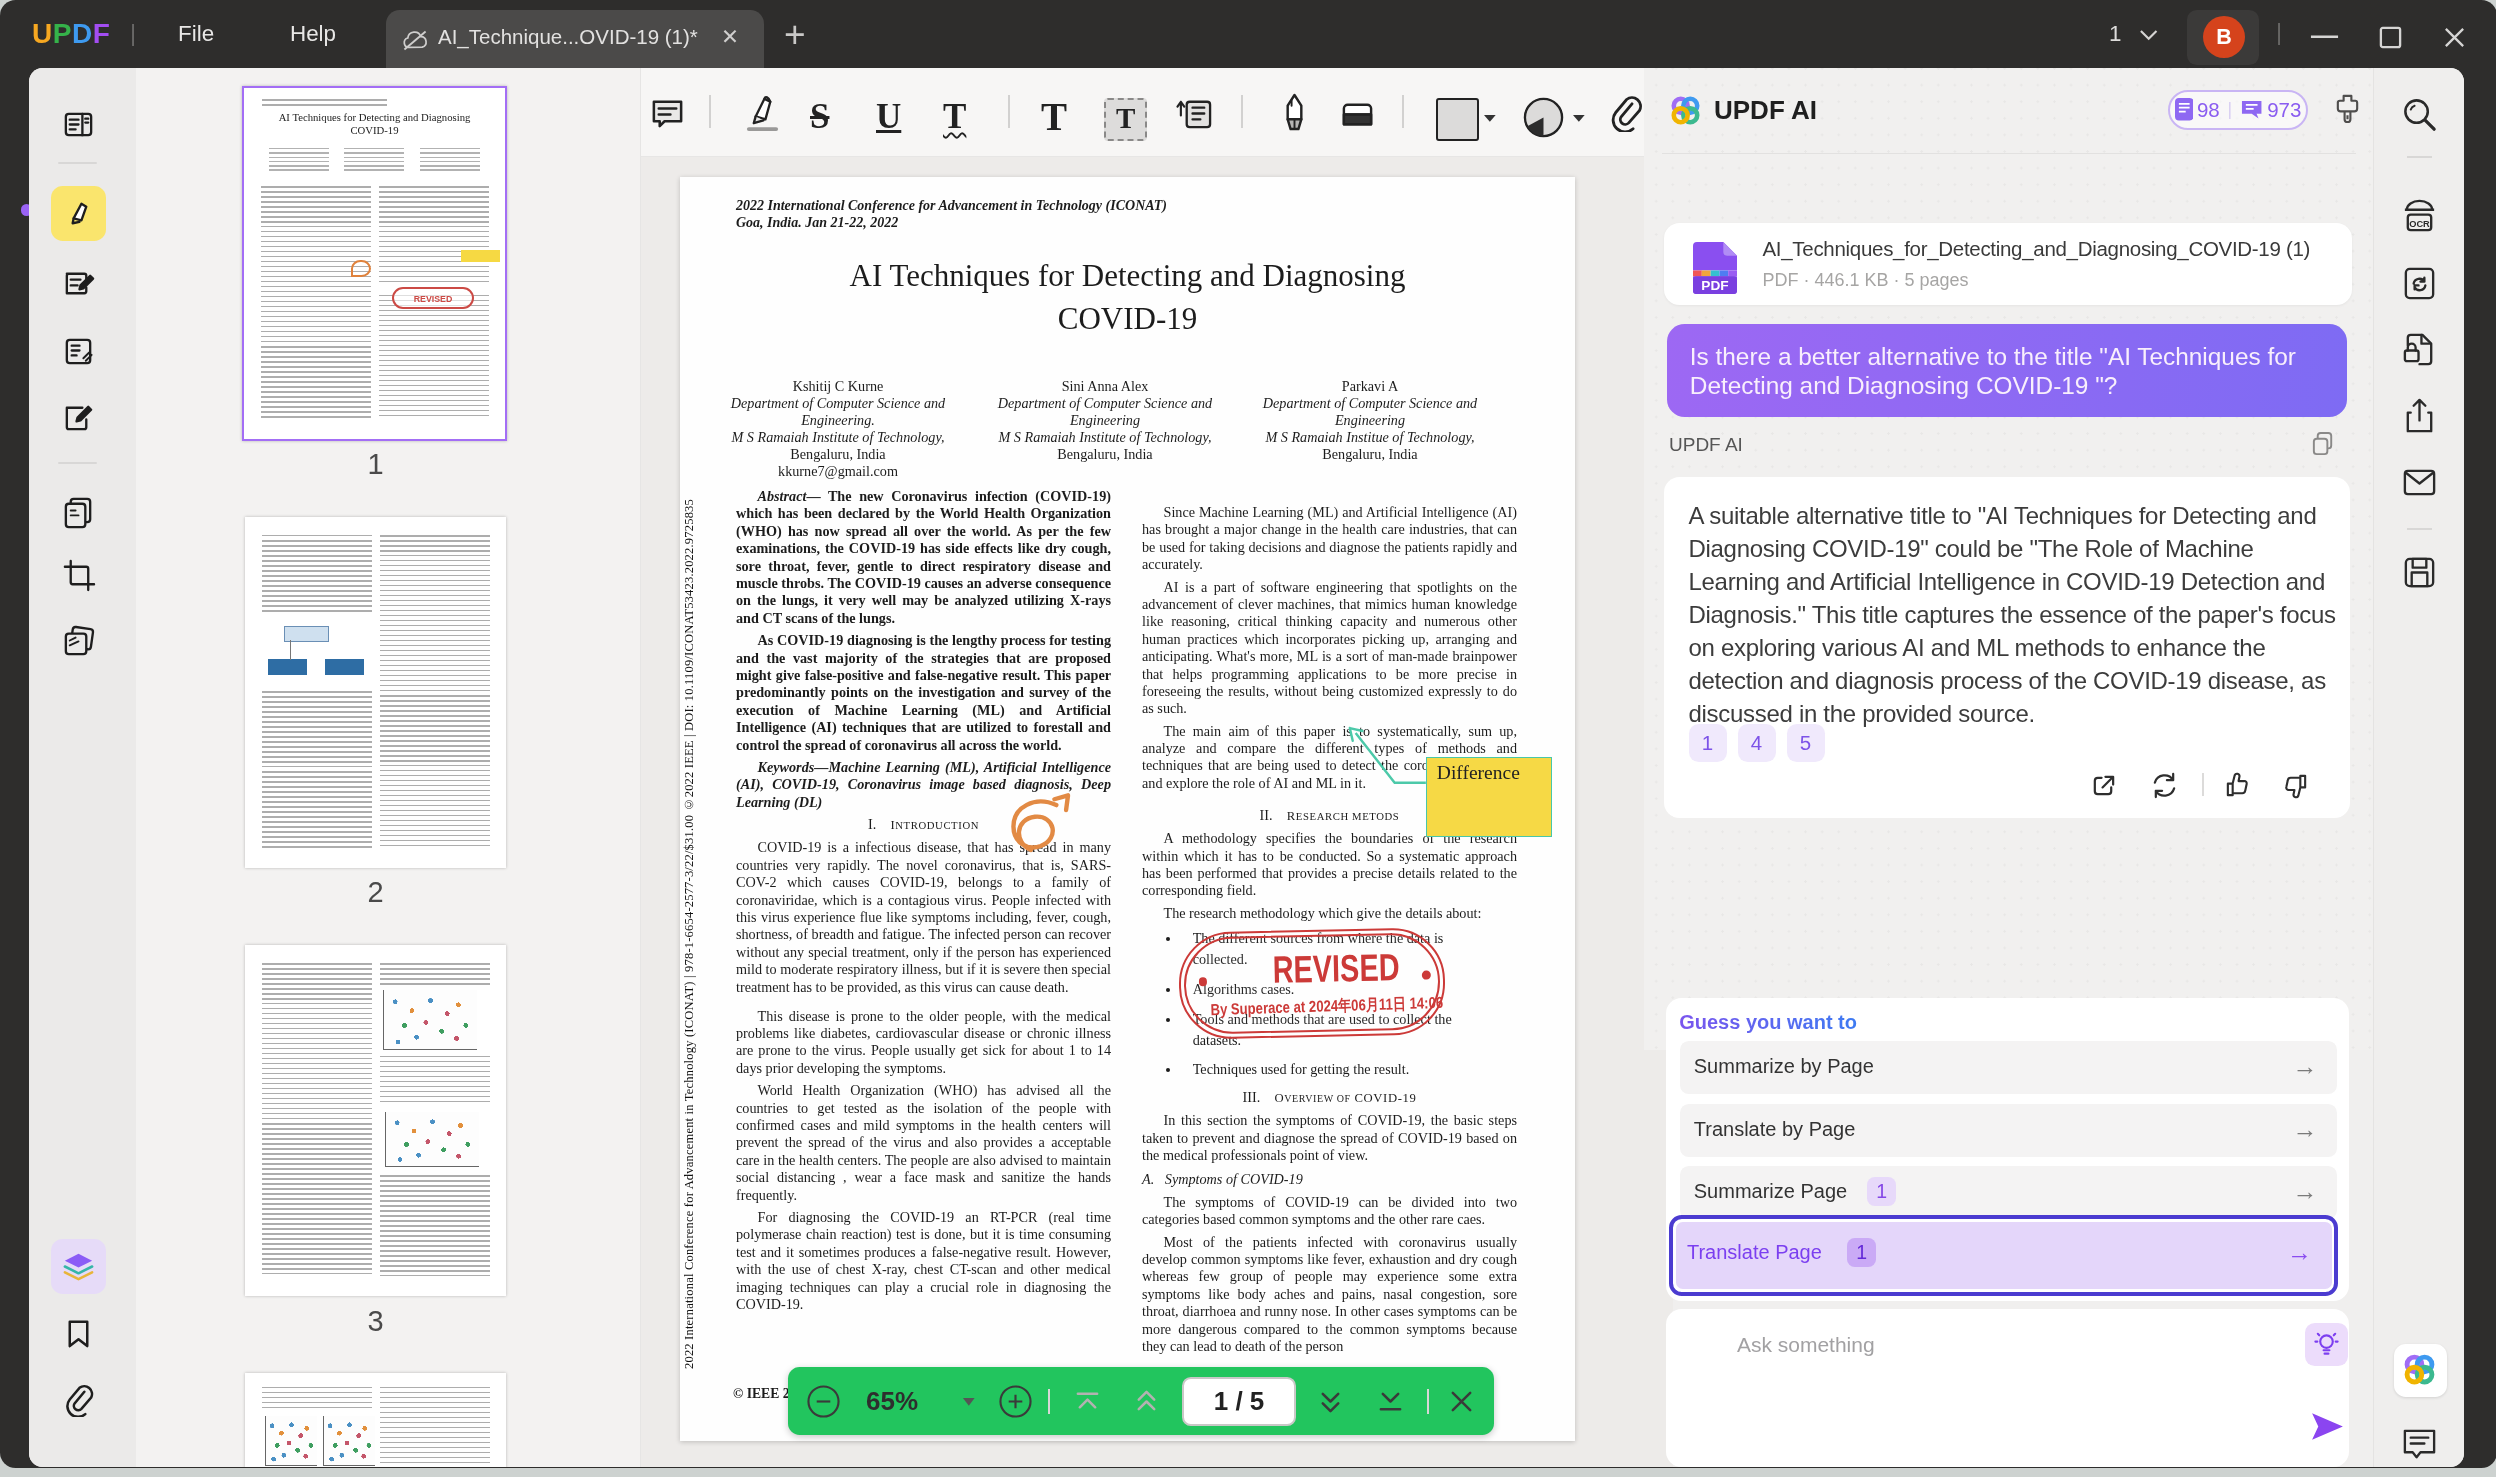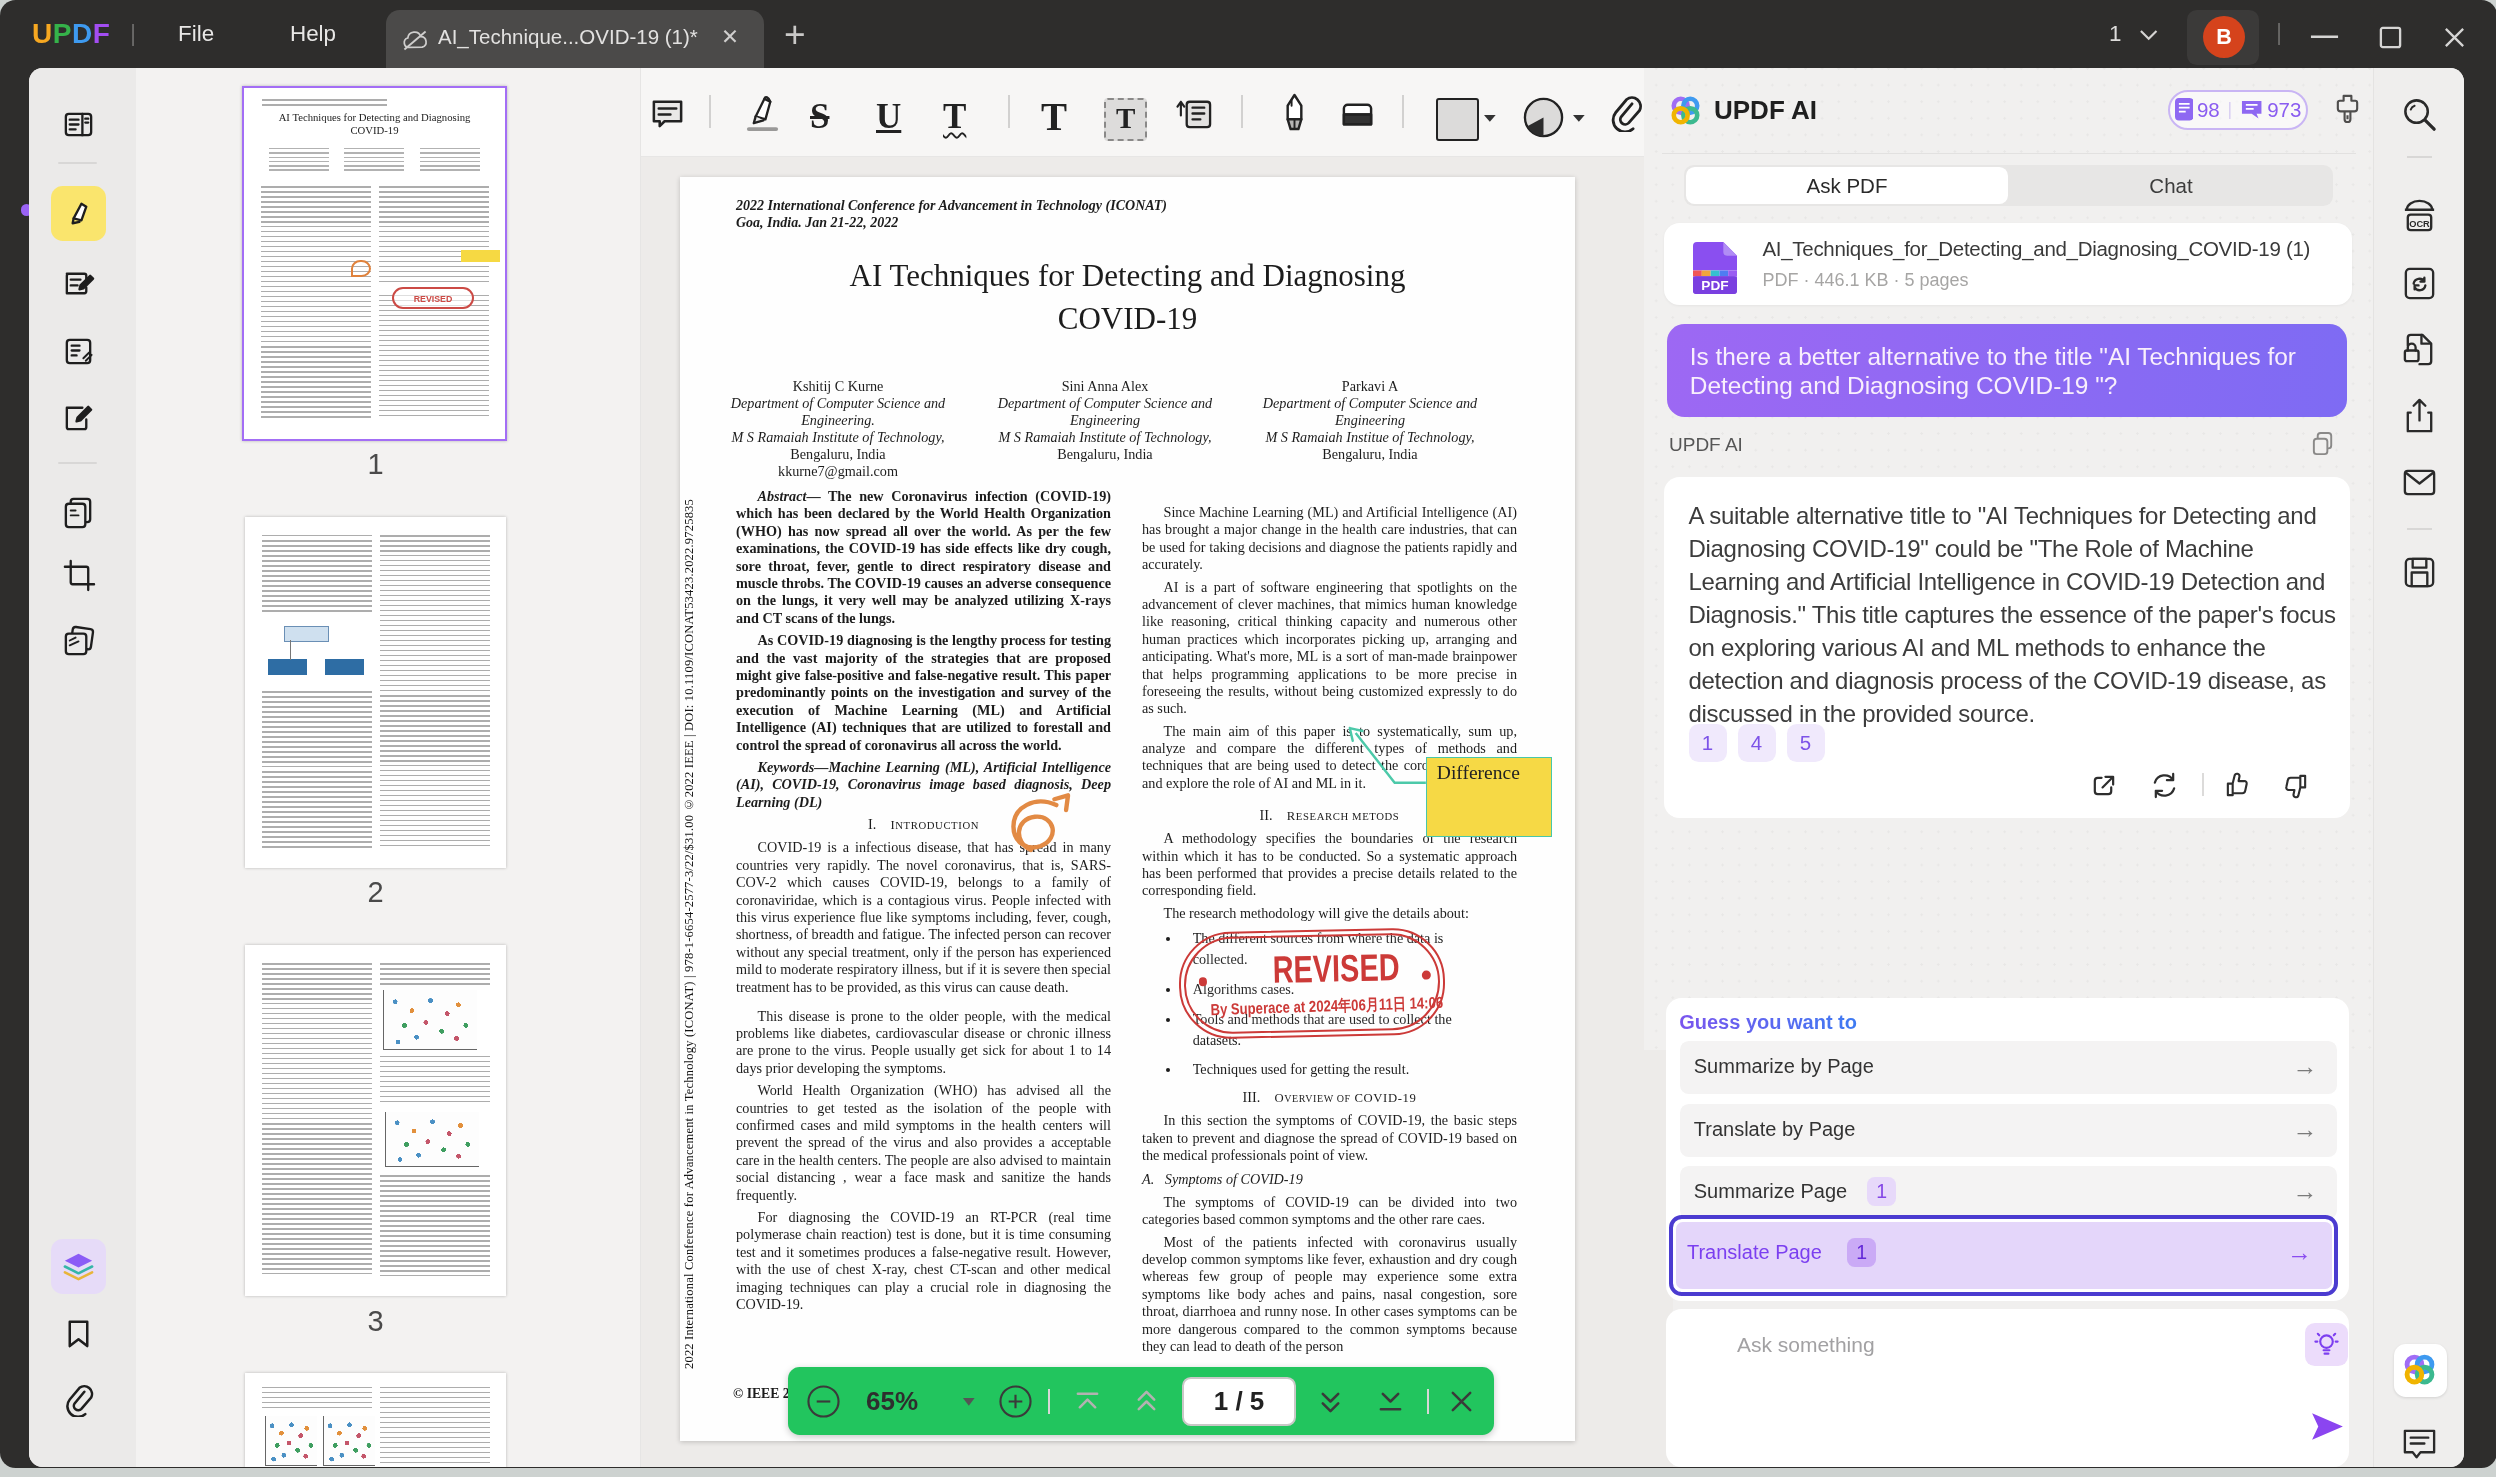--- a/index.html
+++ b/index.html
@@ -331,21 +331,21 @@
         <p style="margin-top:11.7px;">This disease is prone to the older people, with the medical problems like diabetes, cardiovascular disease or chronic illness are prone to the virus. People usually get sick for about 1 to 14 days prior developing the symptoms.</p>
         <p>World Health Organization (WHO) has advised all the countries to get tested as the isolation of the people with confirmed cases and mild symptoms in the health centers will prevent the spread of the virus and also provides a acceptable care in the health centers. The people are also advised to maintain social distancing , wear a face mask and sanitize the hands frequently.</p>
         <p>For diagnosing the COVID-19 an RT-PCR (real time polymerase chain reaction) test is done, but it is time consuming test and it sometimes produces a false-negative result. However, with the use of chest X-ray, chest CT-scan and other medical imaging techniques can play a crucial role in diagnosing the COVID-19.</p>
       </div>
       <div class="pcol" style="left:462px;margin-top:16px;">
         <p>Since Machine Learning (ML) and Artificial Intelligence (AI) has brought a major change in the health care industries, that can be used for taking decisions and diagnose the patients rapidly and accurately.</p>
         <p>AI is a part of software engineering that spotlights on the advancement of clever machines, that mimics human knowledge like reasoning, critical thinking capacity and numerous other human practices which incorporates picking up, arranging and anticipating. What's more, ML is a sort of man-made brainpower that helps programming applications to be more precise in foreseeing the results, without being customized expressly to do as such.</p>
         <p>The main aim of this paper is to systematically, sum up, analyze and compare the different types of methods and techniques that are being used to detect the coronavirus disease and explore the role of AI and ML in it.</p>
         <p class="phd" style="margin-top:14.6px;">II.&nbsp;&nbsp;&nbsp;&nbsp;<span style="font-size:12.7px;letter-spacing:0.6px">R<span style="font-size:10.7px">ESEARCH METODS</span></span></p>
         <p>A methodology specifies the boundaries of the research within which it has to be conducted. So a systematic approach has been performed that provides a precise details related to the corresponding field.</p>
-        <p>The research methodology will give the details about:</p>
+        <p>The research methodology which give the details about:</p>
         <ul>
             <li>The different sources from where the data is<br>collected.</li>
         <li>Algorithms cases.</li>
         <li>Tools and methods that are used to collect the<br>datasets.</li>
         <li>Techniques used for getting the result.</li>
           </ul>
         <p class="phd" style="margin-top:0px;">III.&nbsp;&nbsp;&nbsp;&nbsp;<span style="font-size:12.7px;letter-spacing:0.6px">O<span style="font-size:10px">VERVIEW OF</span> COVID-19</span></p>
         <p>In this section the symptoms of COVID-19, the basic steps taken to prevent and diagnose the spread of COVID-19 based on the medical professionals point of view.</p>
         <p style="text-indent:0;font-style:italic;margin:5.9px 0 5.9px 0;"><i>A.&nbsp;&nbsp;&nbsp;Symptoms of COVID-19</i></p>
         <p>The symptoms of COVID-19 can be divided into two categories based common symptoms and the other rare caes.</p>
@@ -421,24 +421,20 @@
           <path d="M6 6 h12 M6 10 h8" stroke="#fff" stroke-width="1.8"></path>
         </svg>
       <span>973</span>
     </div>
     <svg class="abs" style="left:689px;top:24.4px" width="29" height="33" viewBox="0 0 30 34" fill="none" stroke="#4f4e4d" stroke-width="2.2" stroke-linejoin="round">
       <path d="M11 4 h8 v5 h4 a2 2 0 0 1 2 2 v6 a3 3 0 0 1 -3 3 h-14 a3 3 0 0 1 -3 -3 v-6 a2 2 0 0 1 2 -2 h4 Z"></path>
       <path d="M12 20 v8 a3 3 0 0 0 6 0 v-8"></path>
         <path d="M15 24 v4"></path>
     </svg>
     <div class="abs" style="left:17.6px;top:85px;width:694px;border-top:1.5px solid #e2e1e0;"></div>
-    <div class="abs" id="seg">
-        <div id="segw">Ask PDF</div>
-        <div id="segc">Chat</div>
-      </div>
     <div class="card" style="left:19.5px;top:155px;width:688px;height:82px;box-shadow:0 1px 2.9px rgba(0,0,0,.05);">
       <svg class="abs" style="left:29px;top:18.5px" width="44" height="52" viewBox="0 0 45 53">
         <path d="M4 0 h27 L45 14 V49 a4 4 0 0 1 -4 4 H4 a4 4 0 0 1 -4 -4 V4 a4 4 0 0 1 4 -4 Z" fill="#8a4ff0"></path>
         <path d="M31 0 L45 14 H35 a4 4 0 0 1 -4 -4 Z" fill="#b18cf5"></path>
         <rect x="0" y="29" width="45" height="6" fill="#fff"></rect>
         <rect x="0" y="29" width="9" height="6" fill="#f05656"></rect>
           <rect x="9" y="29" width="9" height="6" fill="#f0a43c"></rect>
           <rect x="18" y="29" width="9" height="6" fill="#35c0d0"></rect>
           <rect x="27" y="29" width="9" height="6" fill="#4f7df2"></rect>
           <rect x="36" y="29" width="9" height="6" fill="#9a5cf2"></rect>

